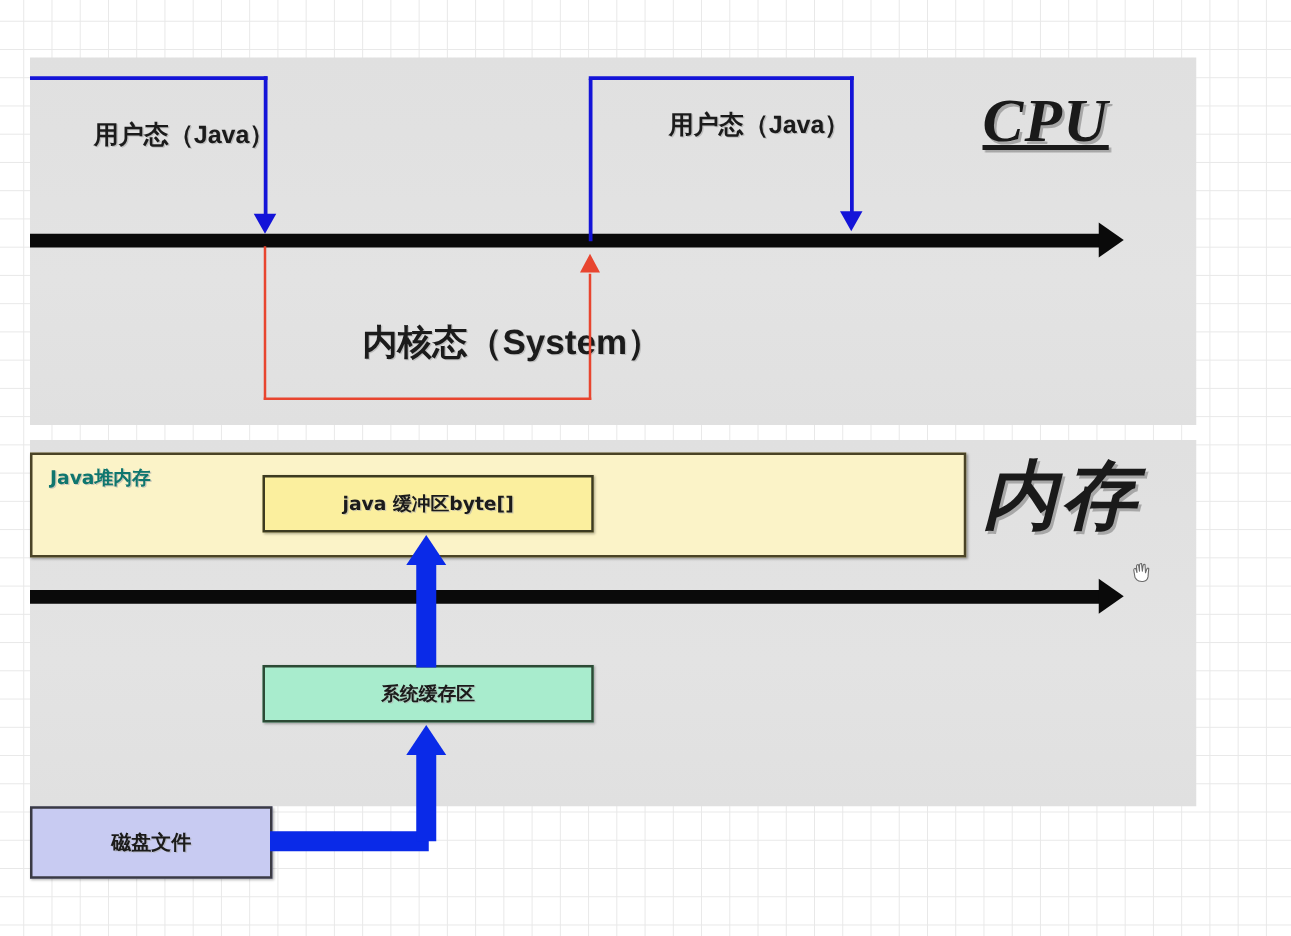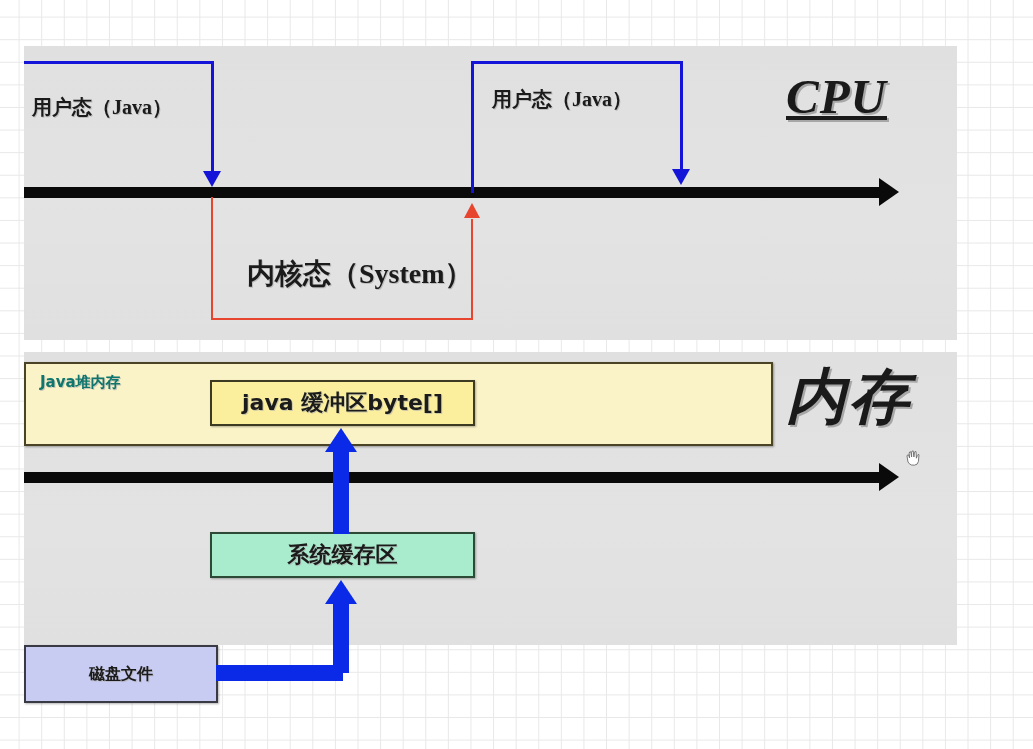--- a/index.html
+++ b/index.html
@@ -66,25 +66,26 @@
   #memory-title {
     left: 786px;
     top: 362px;
     font-size: 60px;
     line-height: 70px;
     letter-spacing: 3px;
   }
   
   .cn-label {
     position: absolute;
-    font-family: Liberation Serif, serif;
+    font-family: Liberation Sans, sans-serif;
     font-weight: 700;
     color: #1b1b1b;
     white-space: nowrap;
     text-shadow: 1px 1px 0 rgba(160,160,160,0.55);
+    margin-left: 43px;
   }
   #user-mode-1 { left: 32px;  top: 94px;  font-size: 20px; }
   #user-mode-2 { left: 492px; top: 86px;  font-size: 20px; }
   #kernel-mode { left: 247px; top: 255px; font-size: 28px; }
   
   .black-line {
     position: absolute;
     background: #0a0a0a;
   }
   #cpu-timeline-shaft { left: 24px; top: 187px; width: 858px; height: 11px; }
@@ -168,21 +169,21 @@
   #system-mem-label  { left: 14px; top: 9px; }
 
   .inner-box {
     position: absolute;
     box-sizing: border-box;
     display: flex;
     align-items: center;
     justify-content: center;
     font-family: "DejaVu Sans", "Liberation Sans", sans-serif;
     font-weight: 700;
-    font-size: 22px;
+    font-size: 15px;
     color: #1b1b1b;
     border: 2px solid #2d2d1e;
     text-shadow: 1px 1px 0 rgba(175,175,175,0.6);
     box-shadow: 1px 1px 2px rgba(0,0,0,0.3);
   }
   #java-buffer-box {
     left: 210px; top: 380px; width: 265px; height: 46px;
     background: #fbef9e;
     border-color: #3c3a20;
   }

